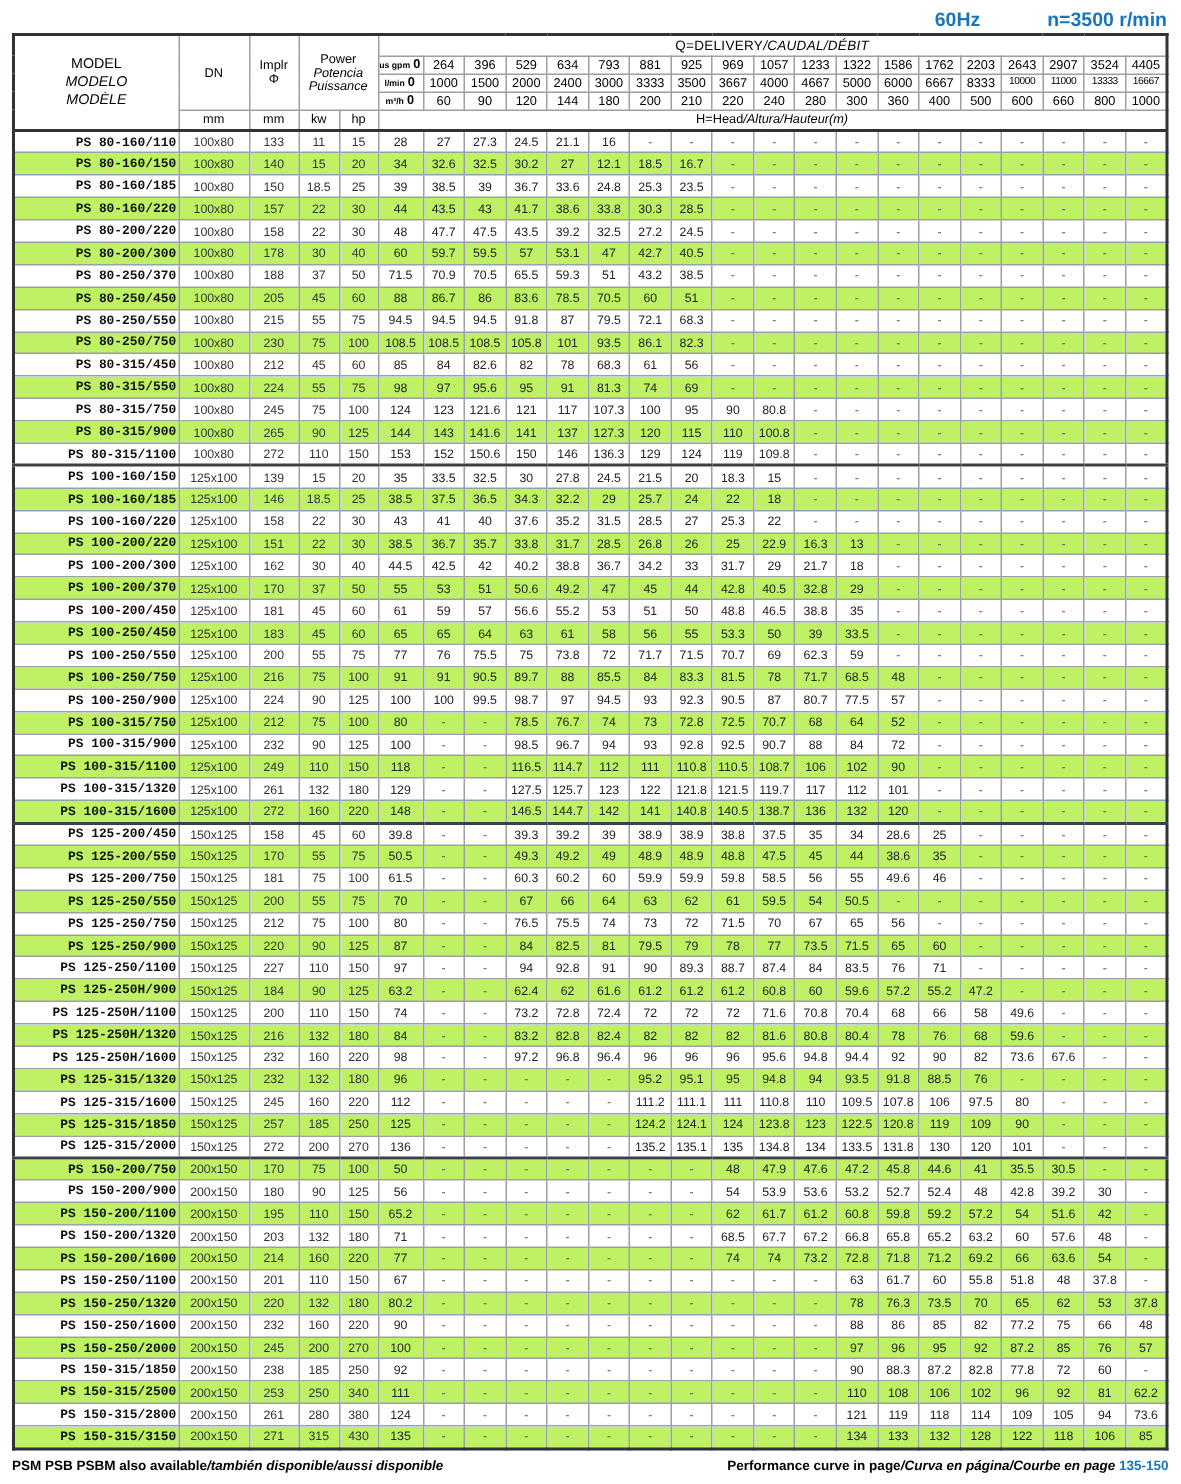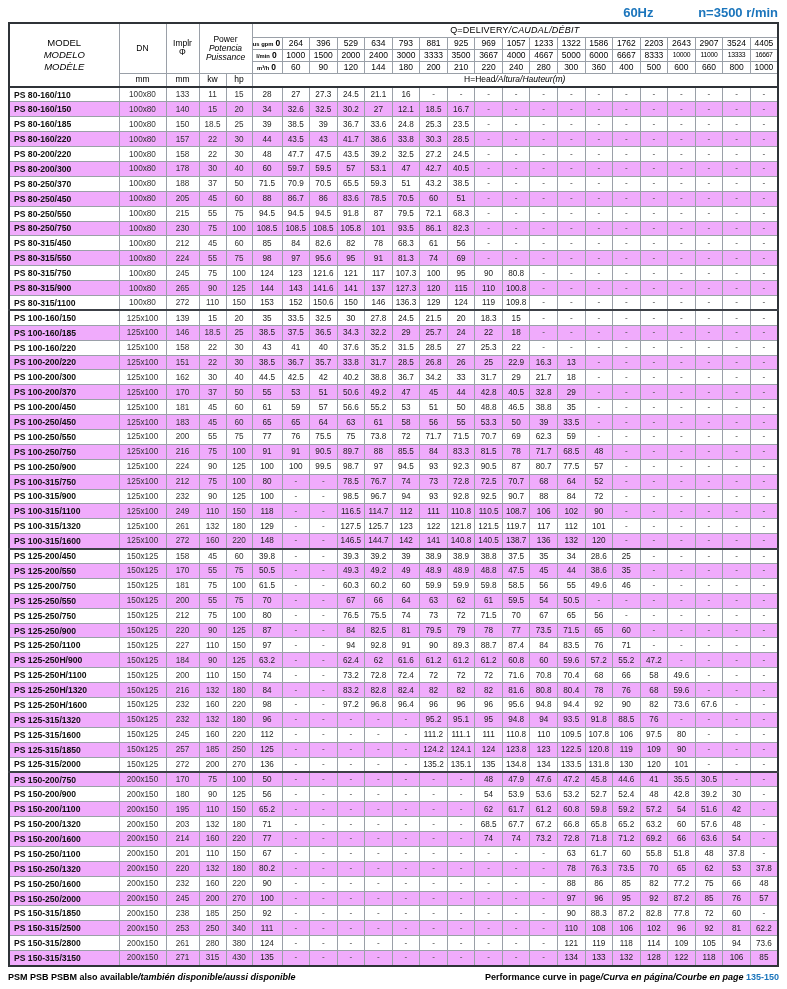--- a/index.html
+++ b/index.html
@@ -37,24 +37,24 @@
   .unit-cell .unit-label {
     font-size:5.8px; font-weight:bold; display:inline-block;
     transform:translateX(-1px); margin-right:1px; line-height:1; text-align:right;
   }
   .unit-cell .zero-val { font-size:8.5px; font-weight:bold; }
   thead th.tiny { font-size:6.8px; letter-spacing:-0.3px; }
 
   tbody tr { height:14.9px; }
   tbody td, tbody th { font-size:8.2px; color:#222; }
   tbody th.model {
-    text-align:left; padding-left:4px; font-weight:bold; font-size:8.6px; color:#111;
+    text-align:right; padding-left:4px; font-weight:bold; font-size:8.6px; color:#111;font-family:Liberation Mono, monospace;
   }
   tbody td.dim { color:#333; }
-  tbody tr.shade { background:#f0abfc; }
+  tbody tr.shade { background:#bef264; }
   tbody tr.group-end td, tbody tr.group-end th { border-bottom:2px solid #3c4046; }
   td.dash { color:#555; }
 
   .footer {
     position:absolute; top:972px; left:8px; width:771px;
     font-size:9px; font-weight:bold; white-space:nowrap;
   }
   .footer .left  { float:left; }
   .footer .right { float:right; }
   .footer .pages { color:#1b75bc; }

